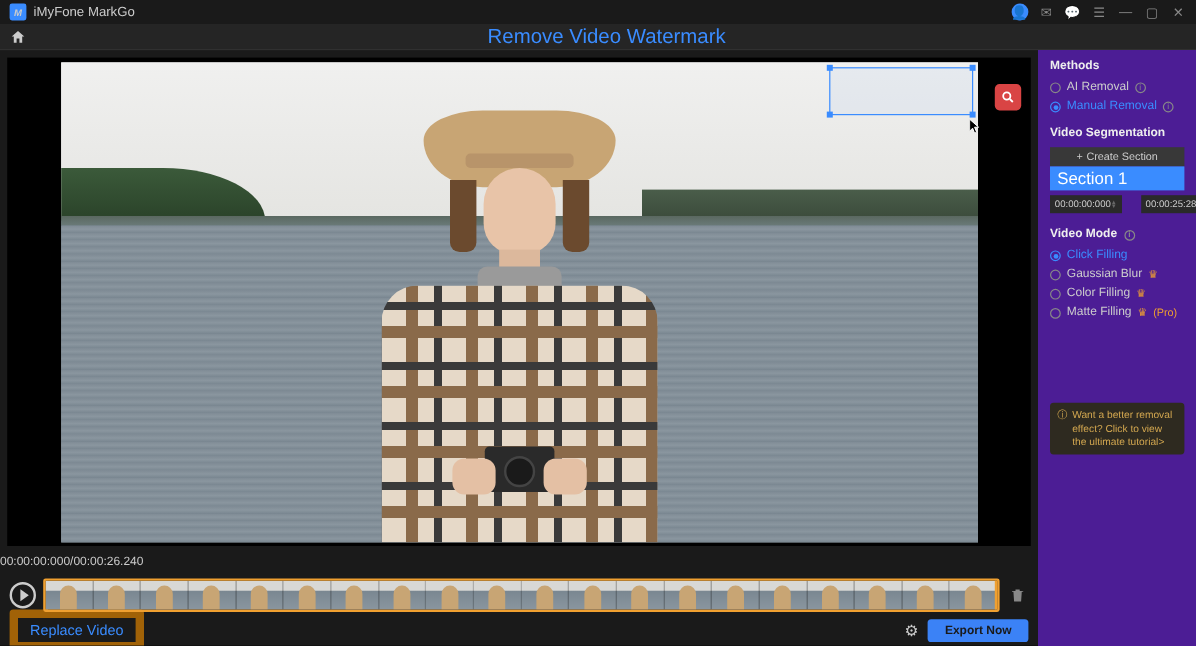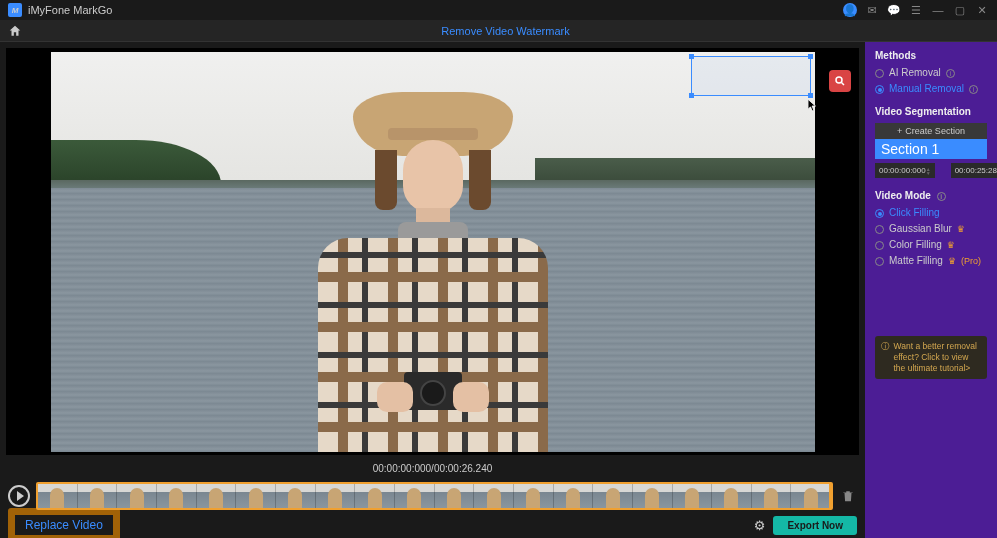--- a/index.html
+++ b/index.html
@@ -6,21 +6,21 @@
     body { background: #1a1a1a; color: #fff; width: 997px; height: 538px; overflow: hidden; display: flex; flex-direction: column; }
     
     .titlebar { height: 20px; background: #1a1a1a; display: flex; align-items: center; padding: 0 8px; font-size: 11px; color: #ccc; }
     .titlebar-logo { width: 14px; height: 14px; background: #3a8cff; border-radius: 2px; margin-right: 6px; display: inline-flex; align-items: center; justify-content: center; font-size: 8px; font-style: italic; font-weight: bold; }
     .titlebar-right { margin-left: auto; display: flex; gap: 8px; align-items: center; }
     .titlebar-icon { width: 14px; height: 14px; display: flex; align-items: center; justify-content: center; color: #888; cursor: pointer; font-size: 11px; }
     .titlebar-icon.avatar { background: #3a8cff; border-radius: 50%; color: #fff; }
     
     .toolbar { height: 22px; background: #252525; display: flex; align-items: center; padding: 0 8px; border-bottom: 1px solid #333; }
     .home-icon { width: 14px; height: 14px; cursor: pointer; }
-    .toolbar-title { margin: 0 auto; color: #3a8cff; font-size: 11px; font-weight: 500; }
+    .toolbar-title { margin: 0 auto; color: #3a8cff; font-size: 17px; font-weight: 500; }
     
     .main { flex: 1; display: flex; min-height: 0; }
     
     .preview-area { flex: 1; display: flex; flex-direction: column; background: #1a1a1a; min-width: 0; }
     .video-canvas { flex: 1; margin: 6px; background: #000; position: relative; display: flex; align-items: center; justify-content: center; overflow: hidden; }
     .video-frame { width: 764px; height: 400px; position: relative; background: linear-gradient(to bottom, #e8e8e8 0%, #e0e0e0 30%, #7a8a95 32%, #8a97a0 100%); }
     .sky { position: absolute; top: 0; left: 0; right: 0; height: 128px; background: linear-gradient(to bottom, #f0f0ef, #e5e5e2); }
     .trees-left { position: absolute; top: 88px; left: 0; width: 170px; height: 44px; background: linear-gradient(to bottom, #3b5a3a, #2a4229); border-radius: 0 50% 0 0 / 0 100% 0 0; }
     .trees-right { position: absolute; top: 106px; right: 0; width: 280px; height: 26px; background: linear-gradient(to bottom, #4a5d4a, #3a4a3a); }
     .shoreline { position: absolute; top: 128px; left: 0; right: 0; height: 8px; background: linear-gradient(to bottom, #5a6860, #6a7a78); }
@@ -39,37 +39,37 @@
     .hand-l { position: absolute; top: 290px; left: 74px; width: 36px; height: 30px; background: #e4c0a4; border-radius: 10px; }
     .hand-r { position: absolute; top: 290px; right: 74px; width: 36px; height: 30px; background: #e4c0a4; border-radius: 10px; }
     
     .selection-box { position: absolute; top: 4px; right: 4px; width: 120px; height: 40px; border: 1px solid #3a8cff; background: rgba(58,140,255,0.05); }
     .selection-handle { position: absolute; width: 5px; height: 5px; background: #3a8cff; }
     .sh-tl { top: -3px; left: -3px; } .sh-tr { top: -3px; right: -3px; }
     .sh-bl { bottom: -3px; left: -3px; } .sh-br { bottom: -3px; right: -3px; }
     .zoom-btn { position: absolute; top: 22px; right: 8px; width: 22px; height: 22px; background: #d94444; border-radius: 4px; display: flex; align-items: center; justify-content: center; cursor: pointer; color: #fff; font-size: 12px; }
     .cursor { position: absolute; top: 42px; right: -8px; width: 10px; height: 14px; }
     
-    .time-display { text-align: center; font-size: 10px; color: #ccc; margin: 2px 0 6px; }
+    .time-display { text-align: left; font-size: 10px; color: #ccc; margin: 2px 0 6px; }
     
     .timeline-row { height: 32px; display: flex; align-items: center; padding: 0 8px; gap: 6px; }
     .play-btn { width: 22px; height: 22px; border: 2px solid #ccc; border-radius: 50%; display: flex; align-items: center; justify-content: center; cursor: pointer; flex-shrink: 0; }
     .play-triangle { width: 0; height: 0; border-left: 7px solid #ccc; border-top: 5px solid transparent; border-bottom: 5px solid transparent; margin-left: 2px; }
     .timeline { flex: 1; height: 28px; border: 2px solid #f0a030; border-radius: 2px; display: flex; overflow: hidden; position: relative; }
     .timeline-thumb { flex: 1; background: linear-gradient(to bottom, #d8d8d5 0%, #d8d8d5 35%, #7a8791 35%, #8a969f 100%); border-right: 1px solid rgba(0,0,0,0.2); position: relative; }
     .timeline-thumb::after { content:""; position:absolute; bottom:0; left:50%; transform:translateX(-50%); width:14px; height:20px; background:#c8a574; border-radius:8px 8px 0 0; }
     .timeline-handle { position: absolute; top: -2px; width: 6px; height: 32px; background: #f0a030; border-radius: 2px; }
     .th-left { left: -4px; } .th-right { right: -4px; }
     .trash-btn { width: 18px; height: 18px; cursor: pointer; color: #888; display: flex; align-items: center; justify-content: center; flex-shrink: 0; }
     
     .bottom-bar { height: 26px; display: flex; align-items: center; padding: 0 8px; gap: 8px; }
     .replace-btn { padding: 3px 10px; border: 7px solid #a16207; color: #3a8cff; font-size: 12px; border-radius: 3px; cursor: pointer; background: transparent; }
     .bottom-right { margin-left: auto; display: flex; gap: 8px; align-items: center; }
     .settings-icon { color: #ccc; cursor: pointer; font-size: 13px; }
-    .export-btn { padding: 4px 14px; background: #14b8a6; color: #1a1a1a; font-size: 10px; font-weight: 600; border-radius: 3px; cursor: pointer; border: none; }
+    .export-btn { padding: 4px 14px; background: #3b82f6; color: #1a1a1a; font-size: 10px; font-weight: 600; border-radius: 3px; cursor: pointer; border: none; }
     
     .sidebar { width: 132px; background: #4c1d95; padding: 8px 10px; font-size: 10px; overflow-y: auto; }
     .side-section { margin-bottom: 12px; }
     .side-title { font-size: 10px; font-weight: 600; color: #eee; margin-bottom: 6px; }
     .radio-row { display: flex; align-items: flex-end; gap: 5px; margin-bottom: 5px; cursor: pointer; font-size: 10px; color: #ccc; }
     .radio { width: 9px; height: 9px; border: 1px solid #888; border-radius: 50%; flex-shrink: 0; position: relative; }
     .radio.selected { border-color: #3a8cff; }
     .radio.selected::after { content: ""; position: absolute; top: 1.5px; left: 1.5px; width: 4px; height: 4px; background: #3a8cff; border-radius: 50%; }
     .blue-text { color: #3a8cff; }
     .info-icon { width: 9px; height: 9px; border: 1px solid #888; border-radius: 50%; display: inline-flex; align-items: center; justify-content: center; font-size: 7px; color: #888; }

